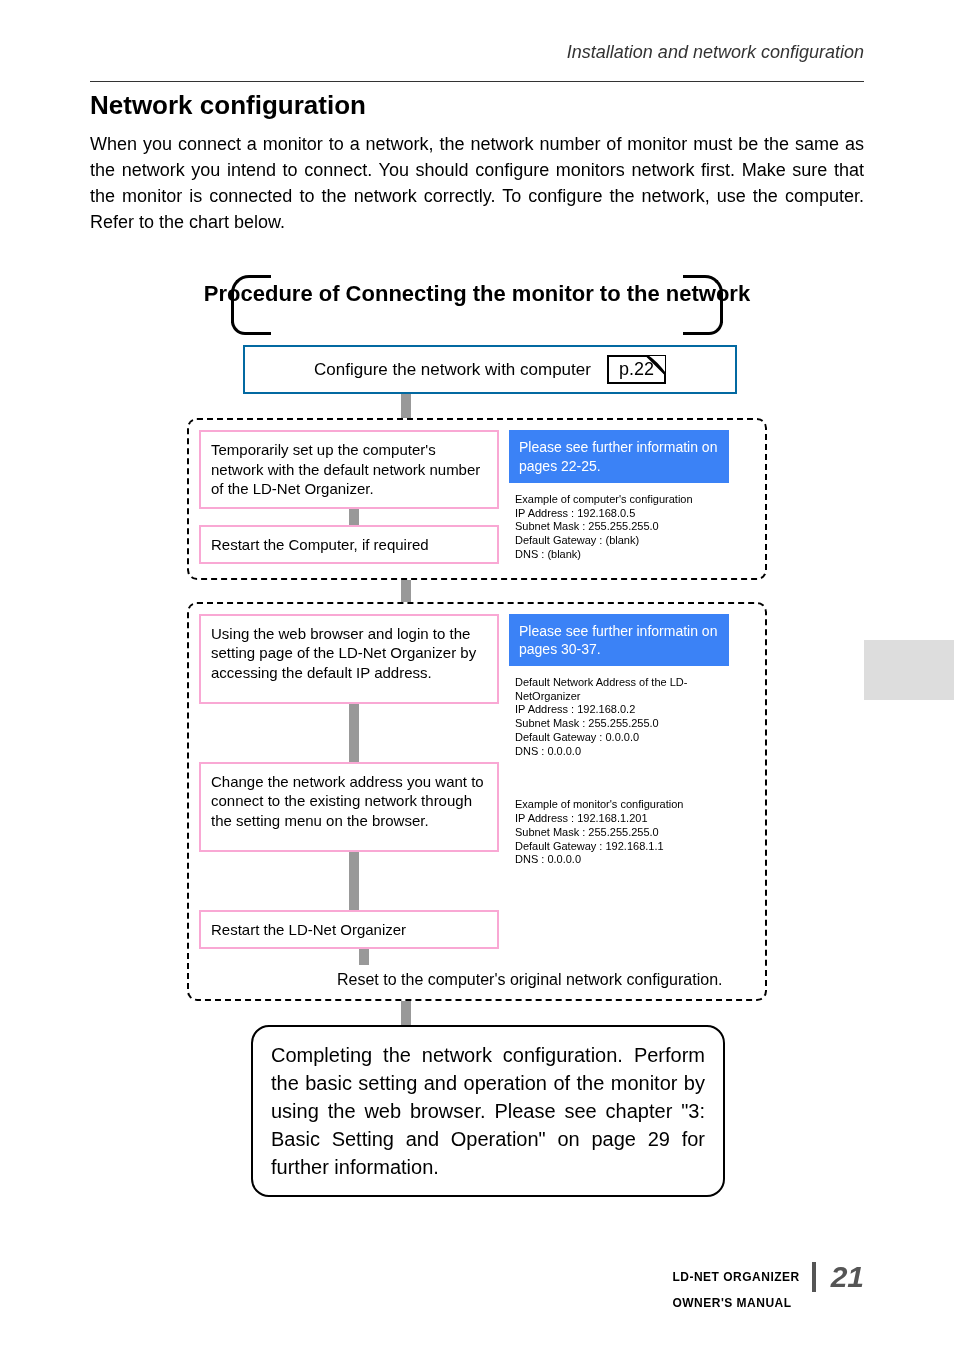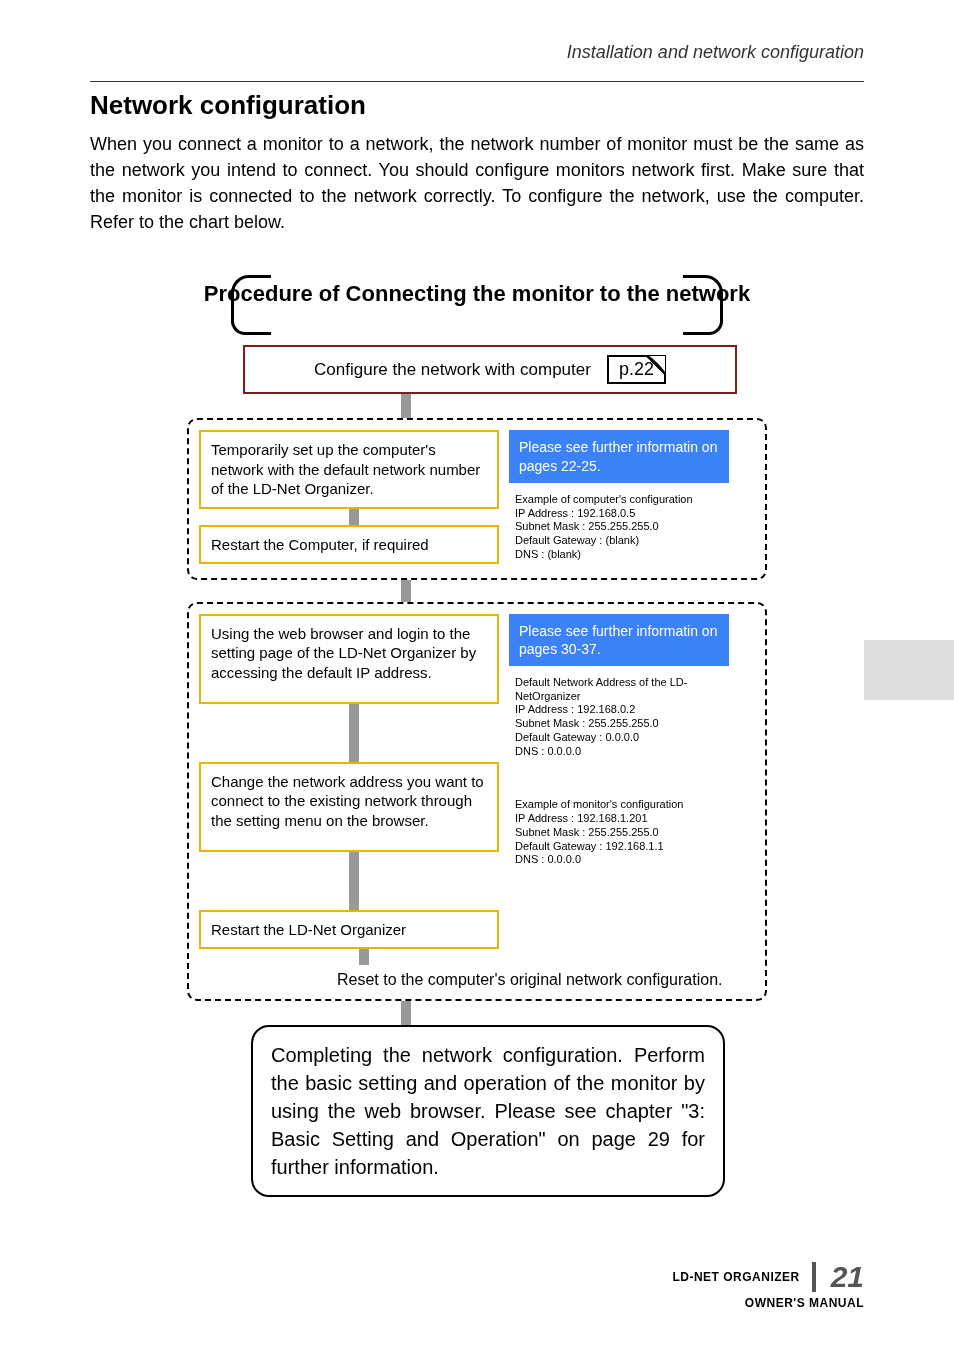--- a/index.html
+++ b/index.html
@@ -13,39 +13,39 @@
   .proc { width: 640px; margin: 8px auto; }
   .proc-title-wrap { position: relative; height: 60px; }
   .proc-title-wrap .tl, .proc-title-wrap .tr { position:absolute; width:40px; height:48px; border:3px solid #000; border-bottom:none;}
   .proc-title-wrap .tl { left:74px; border-right:none; border-top-left-radius:18px;}
   .proc-title-wrap .tr { right:74px; border-left:none; border-top-right-radius:18px;}
   .proc-title-wrap .bl, .proc-title-wrap .br { position:absolute; top:44px; width:40px; height:16px; border:3px solid #000; border-top:none;}
   .proc-title-wrap .bl { left:74px; border-right:none; border-bottom-left-radius:14px;}
   .proc-title-wrap .br { right:74px; border-left:none; border-bottom-right-radius:14px;}
   .proc-title { position:absolute; left:0; right:0; top:6px; text-align:center; font-size:22px; font-weight:bold; }
   .chart { position: relative; margin: 10px auto 0 auto; width: 580px; }
-  .row1 { display:flex; justify-content:center; align-items:center; gap:16px; border:2px solid #7f1d1d; padding:8px 18px; width: 494px; margin:0 0 0 56px;}
+  .row1 { display:flex; justify-content:center; align-items:center; gap:16px; border:2px solid #0369a1; padding:8px 18px; width: 494px; margin:0 0 0 56px;}
   .row1 .cfg { font-size:17px; }
   .pagebox { border:2px solid #000; padding:2px 10px; font-size:18px; position:relative; }
   .pagebox svg { position:absolute; right:-2px; top:-2px; }
   .vbar { width:10px; background:#999; margin-left:214px; }
   .group { border:2px dashed #000; border-radius:10px; padding:10px 10px 10px 10px; position:relative; }
   .group .cols { display:flex; gap:10px; }
   .leftcol { width:300px; display:flex; flex-direction:column; }
   .rightcol { width:220px; display:flex; flex-direction:column; }
-  .box { border:2px solid #eab308; padding:8px 10px; font-size:15px; line-height:1.3; }
+  .box { border:2px solid #f9a8d4; padding:8px 10px; font-size:15px; line-height:1.3; }
   .blackbox { background:#3b82f6; color:#fff; border:none; font-size:14px; padding:8px 10px; line-height:1.3;}
   .tiny { font-size:11px; line-height:1.25; padding:4px 6px 6px 6px; }
   .vbar-sm { width:10px; height:16px; background:#999; margin-left:148px; }
   .vbar-in { width:10px; height:16px; background:#999; margin-left:150px; }
   .vbar-in2 { width:10px; height:58px; background:#999; margin-left:150px; }
   .gap6 { height:6px;}
   .reset { text-align: left; padding:6px 0 0 0px; font-size:16px; margin-left: 138px;}
   .finalbox { border:2px solid #000; border-radius:18px; padding:14px 18px; font-size:20px; line-height:1.4; text-align:justify; width:474px; margin: 0 0 0 64px;}
-  .footer { position:absolute; right:90px; bottom:40px; text-align:right; }
+  .footer { position:absolute; right:90px; bottom:40px; text-align:left; }
   .footer .l1 { font-size:12px; font-weight:bold; letter-spacing:0.5px;}
   .footer .pg { font-size:30px; font-weight:bold; font-style:italic; color:#555; display:inline-block; vertical-align:middle; margin-left:6px;}
   .footer .bar { display:inline-block; width:4px; height:30px; background:#555; vertical-align:middle; margin:0 4px 0 8px;}
   .footer .l2 { font-size:12px; font-weight:bold; letter-spacing:0.5px; margin-top:2px;}
 </style>
 </head>
 <body>
 
 <div class="page">
   <div class="header-text">Installation and network configuration</div>

